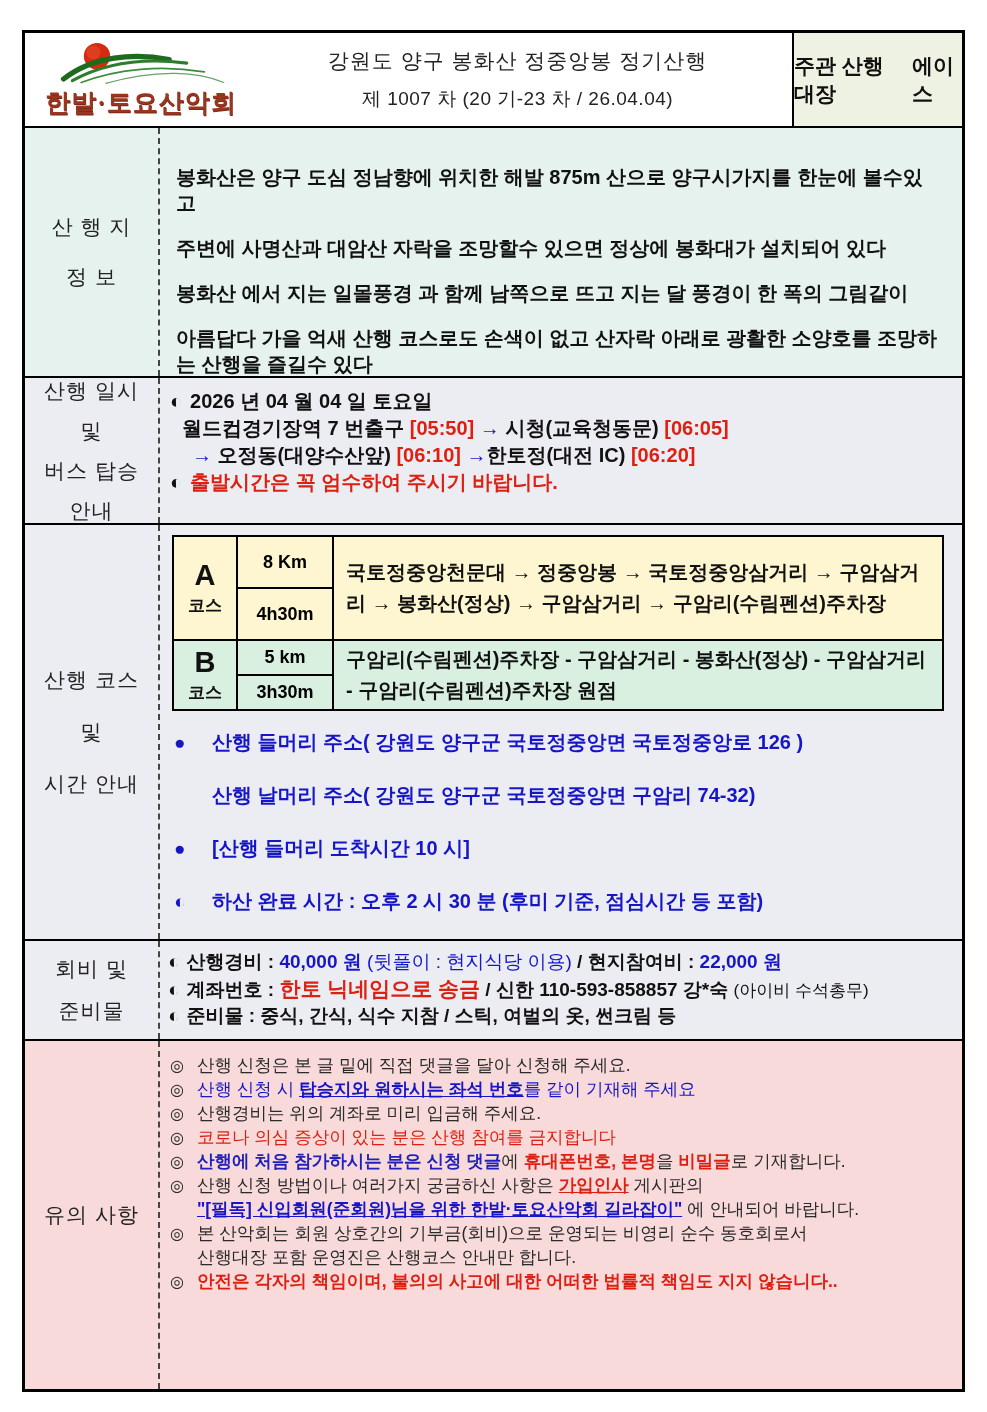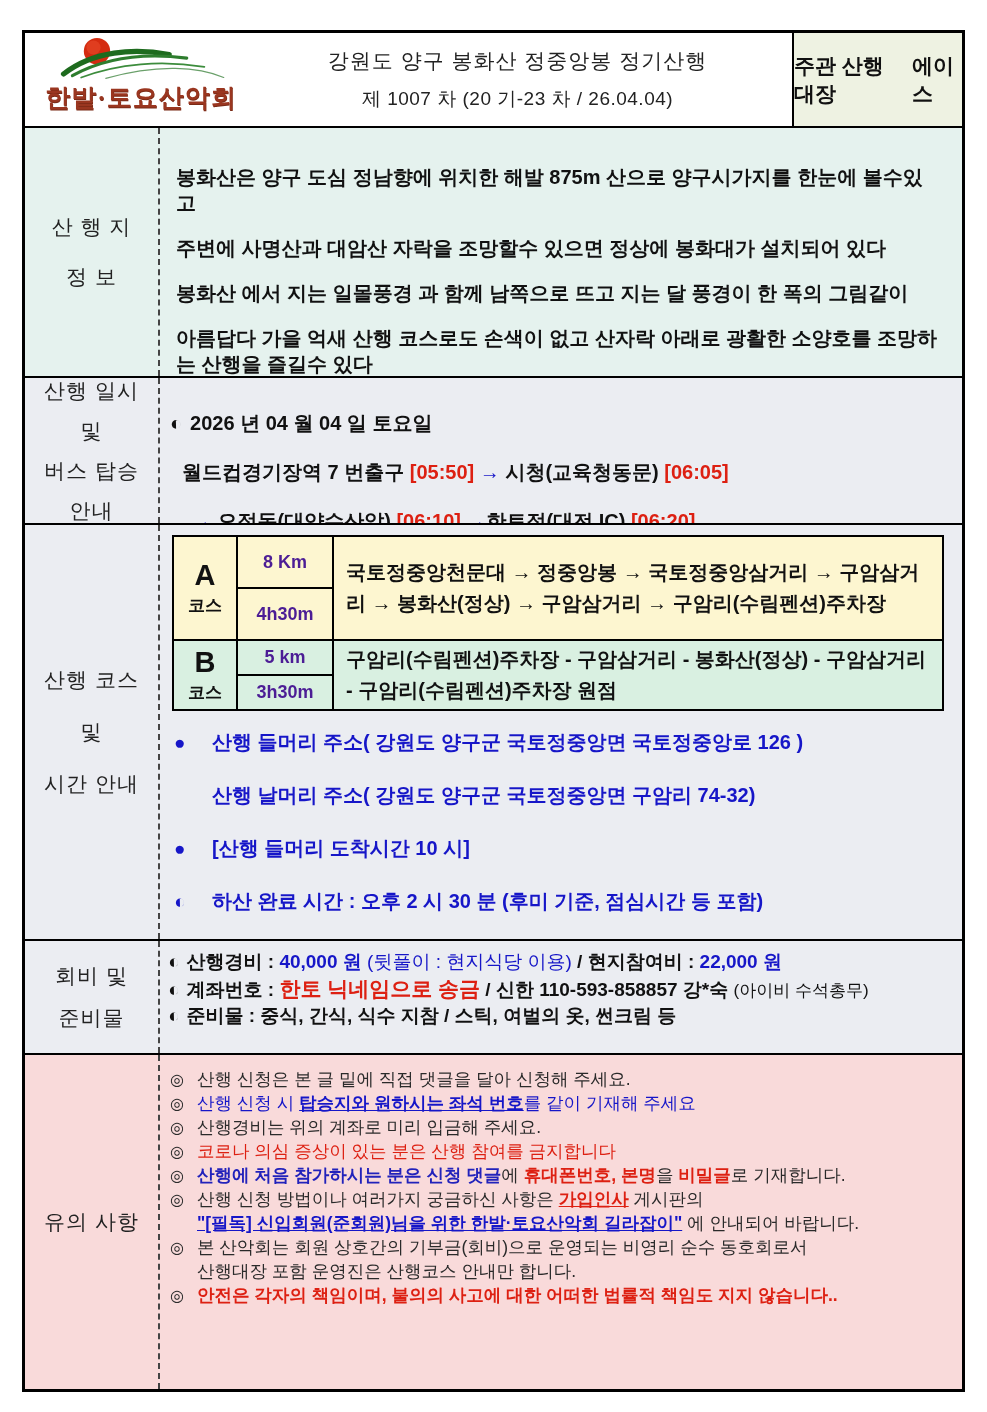--- a/index.html
+++ b/index.html
@@ -6,21 +6,21 @@
   html,body { width:987px; height:1412px; background:#ffffff;
     font-family:"Liberation Sans","DejaVu Sans",sans-serif; color:#111; }
   .doc { position:absolute; left:22px; top:30px; width:943px; height:1362px;
     border:3px solid #000; background:#fff; display:flex; flex-direction:column; }
   .row { display:flex; flex-shrink:0; }
   .row + .row { border-top:2px solid #000; }
 
   
   .header { height:93px; background:#fff; }
   .logo-cell { width:218px; display:flex; flex-direction:column; align-items:center;
-    padding:4px 0 2px 14px; }
+    justify-content:center; padding:4px 0 2px 14px; }
   .logo-cell svg { width:178px; height:44px; display:block; }
   .logo-text { font-family:"Liberation Serif","DejaVu Serif",serif; font-weight:bold;
     font-size:25px; color:#9a3620; letter-spacing:1px; white-space:nowrap;
     text-shadow:0.5px 0.5px 0 #7a2a16; }
   .title-cell { flex:1; display:flex; flex-direction:column; align-items:center;
     justify-content:center; gap:11px; }
   .title-1 { font-size:21px; color:#222; letter-spacing:1px; }
   .title-2 { font-size:19px; color:#222; letter-spacing:0.5px; }
   .org-cell { width:170px; border-left:2px solid #000; background:#eef2e2;
     display:flex; flex-direction:row; align-items:center; justify-content:center;
@@ -35,49 +35,49 @@
   .sec-info { height:250px; background:#e5f2ee; }
   .sec-info .label-cell { gap:22px; }
   .info-body { padding:36px 20px 0 16px; font-weight:bold; font-size:20px; line-height:1.3; }
   .info-body p { margin-bottom:19px; }
 
   
   .sec-sched { height:147px; background:#ebedf2; }
   .sec-sched .label-cell { gap:12px; }
   .sched-body { padding:10px 10px 8px 10px; display:flex; flex-direction:column;
     justify-content:space-between; font-size:20px; font-weight:bold; }
-  .sline { white-space:nowrap;margin-top:22px; }
+  .sline { white-space:nowrap; }
   .sline .bullet { margin-right:8px; }
   .ind1 { padding-left:12px; } .ind2 { padding-left:22px; }
 
   
   .sec-course { height:416px; background:#ebedf2; }
   .sec-course .label-cell { gap:24px; }
   .course-body { padding:8px 0 0 12px; }
   .ctable { width:772px; border:2px solid #000; margin-top:2px; }
   .crow { display:flex; }
   .crow-a { height:102px; background:#fdf6d0; }
   .crow-b { height:70px; background:#d9f0e1; border-top:2px solid #000; }
   .cname { width:64px; border-right:2px solid #000; display:flex; flex-direction:column;
     align-items:center; justify-content:center; gap:2px; }
   .cname .big { font-size:29px; font-weight:bold; }
   .cname .sub { font-size:17px; font-weight:bold; }
   .cmetric { width:96px; border-right:2px solid #000; display:flex; flex-direction:column; }
   .cmetric > div { flex:1; display:flex; align-items:center; justify-content:center;
-    font-size:18px; font-weight:bold; color:#4c1d95; }
+    font-size:18px; font-weight:bold; color:#000000; }
   .cmetric > div:first-child { border-bottom:2px solid #000; }
   .croute { flex:1; display:flex; align-items:center; padding:6px 12px;
     font-size:20px; font-weight:bold; line-height:1.55; }
   .cbullets { margin-top:18px; }
   .cb { display:flex; align-items:baseline; margin:0 0 26px 2px;
     font-size:20px; font-weight:bold; color:#1616c8; }
   .cb .bullet { width:38px; flex-shrink:0; font-size:19px; }
 
   
-  .sec-fee { height:114px; background:#ebedf2; }
+  .sec-fee { height:100px; background:#ebedf2; }
   .sec-fee .label-cell { gap:14px; }
   .fee-body { padding:8px 6px 8px 8px; display:flex; flex-direction:column;
     justify-content:space-between; font-size:19px; font-weight:bold; }
   .fee-body .bullet { margin-right:7px; }
   .fee-red { color:#dd2012; font-size:21px; }
   .fee-small { font-weight:normal; font-size:17px; }
 
   
   .sec-notes { flex:1; background:#f9dada; }
   .notes-body { padding:12px 8px 10px 10px; display:flex; flex-direction:column;

